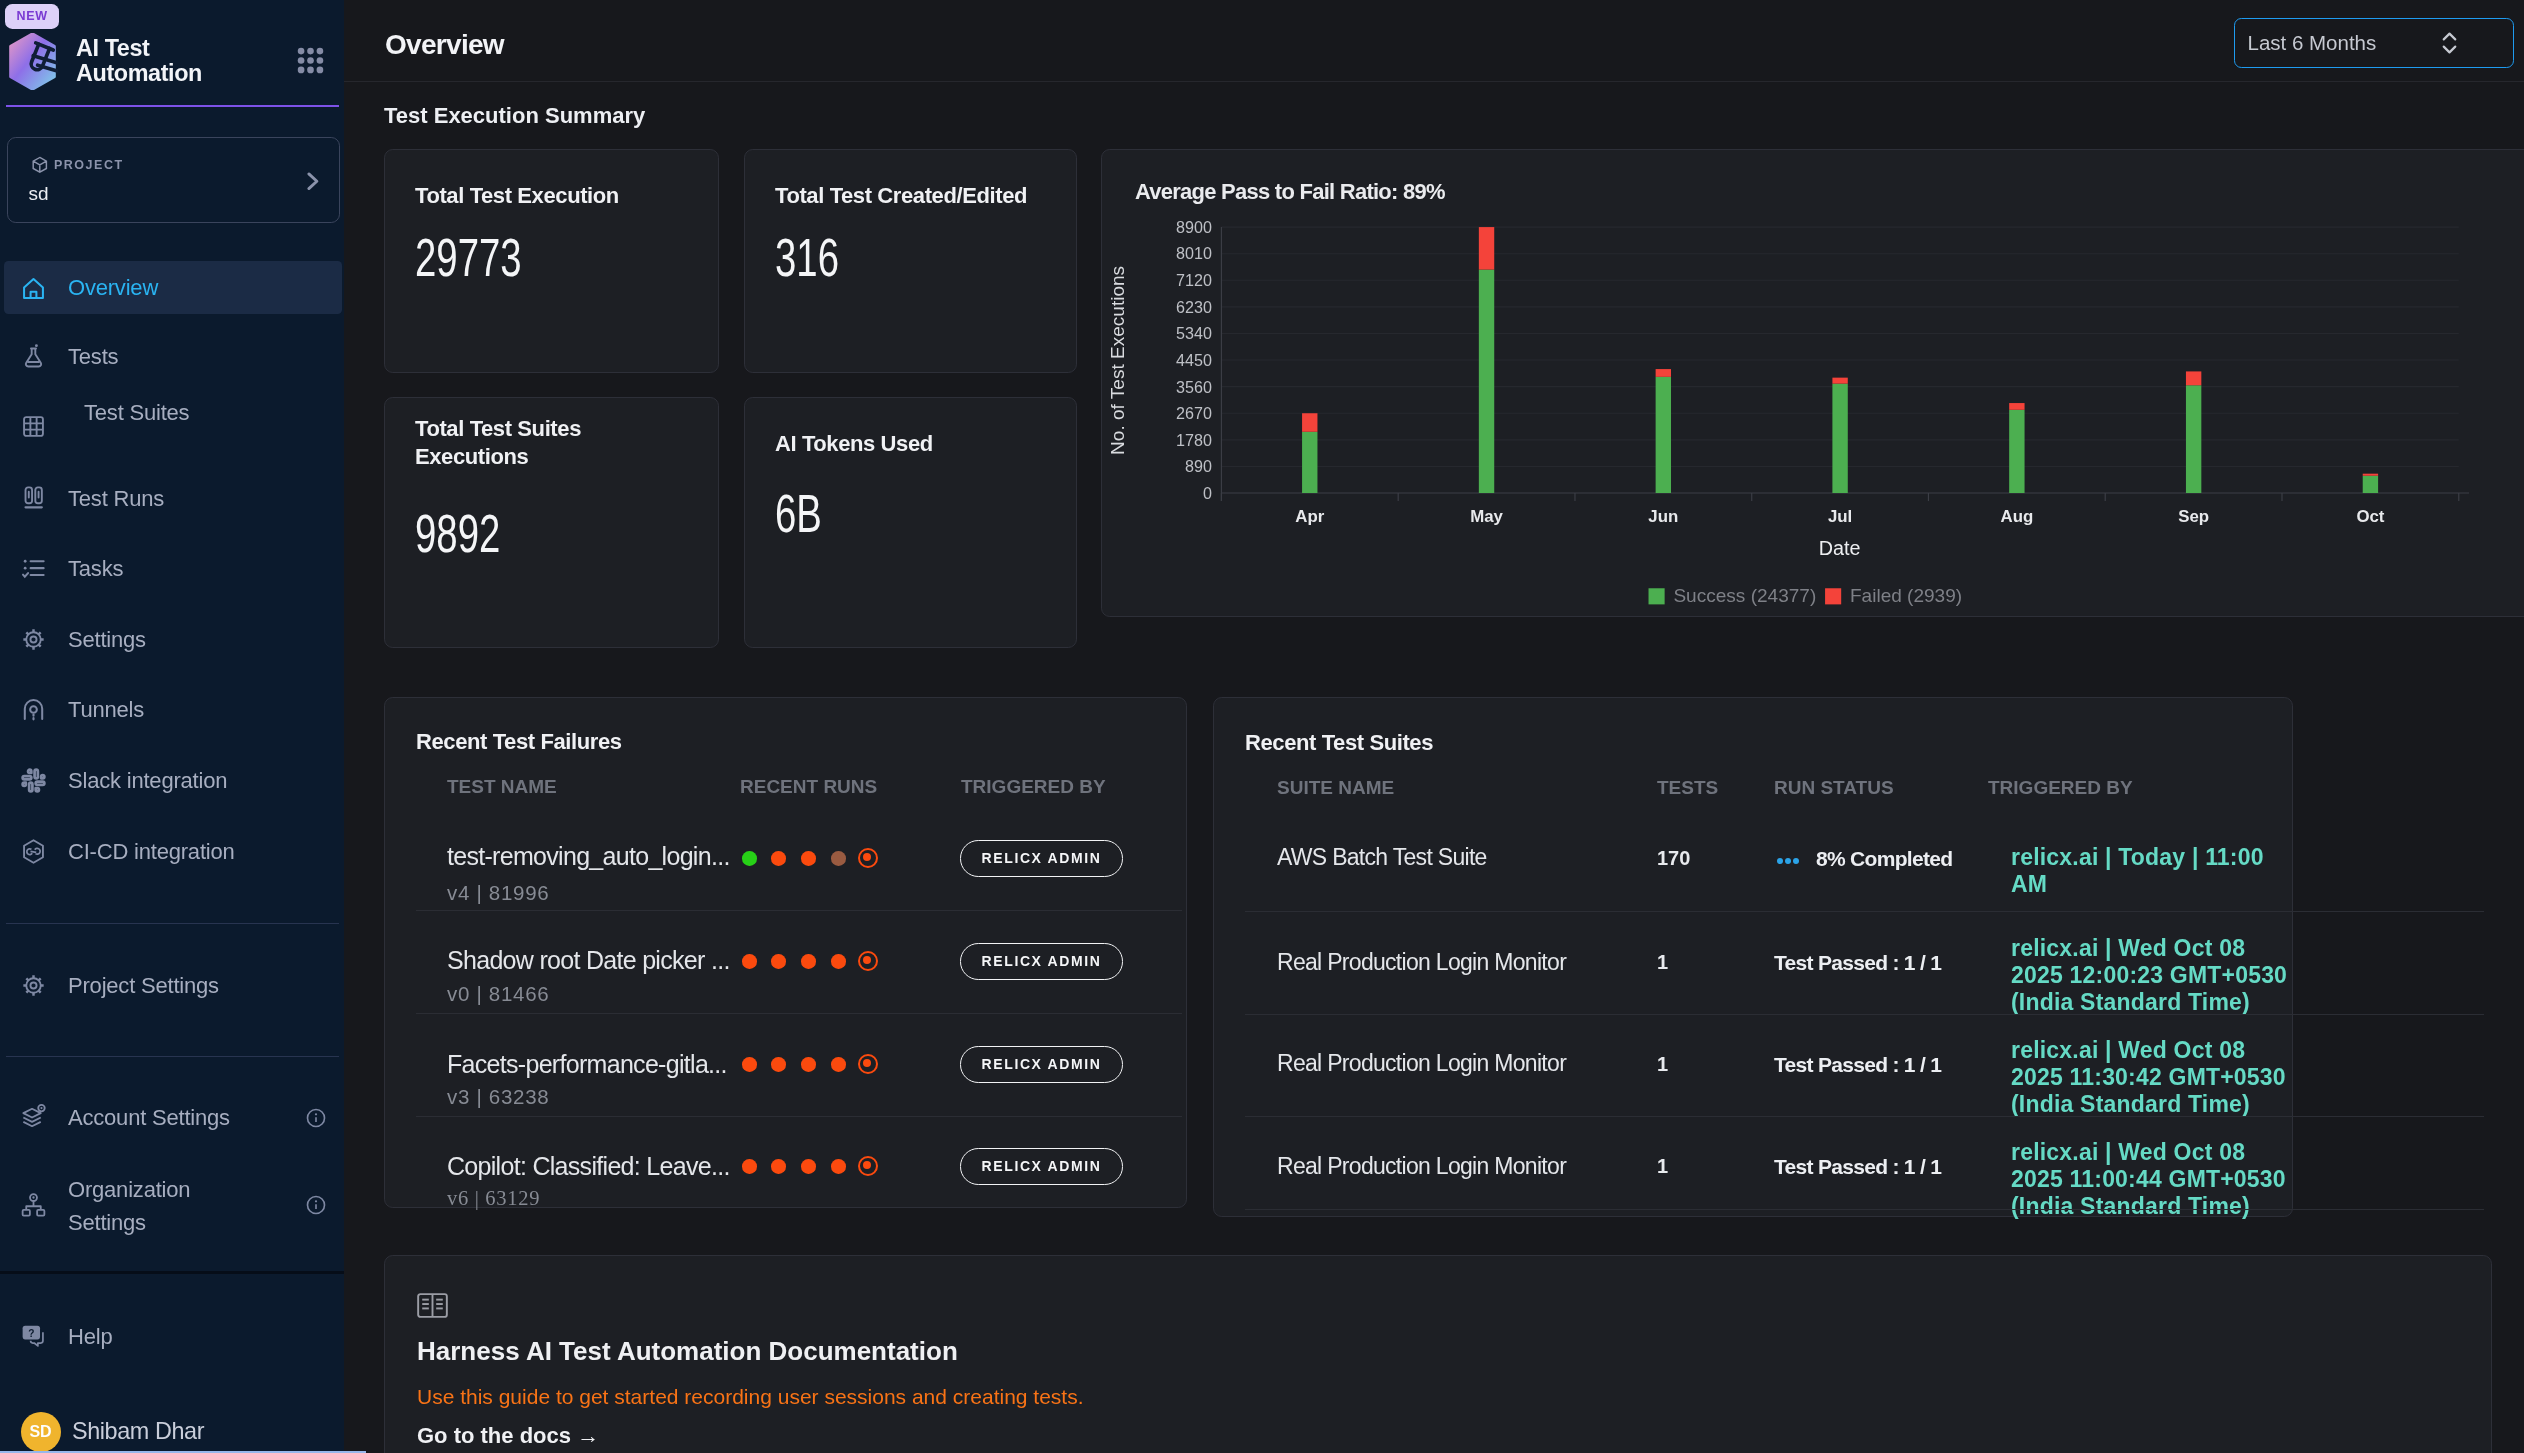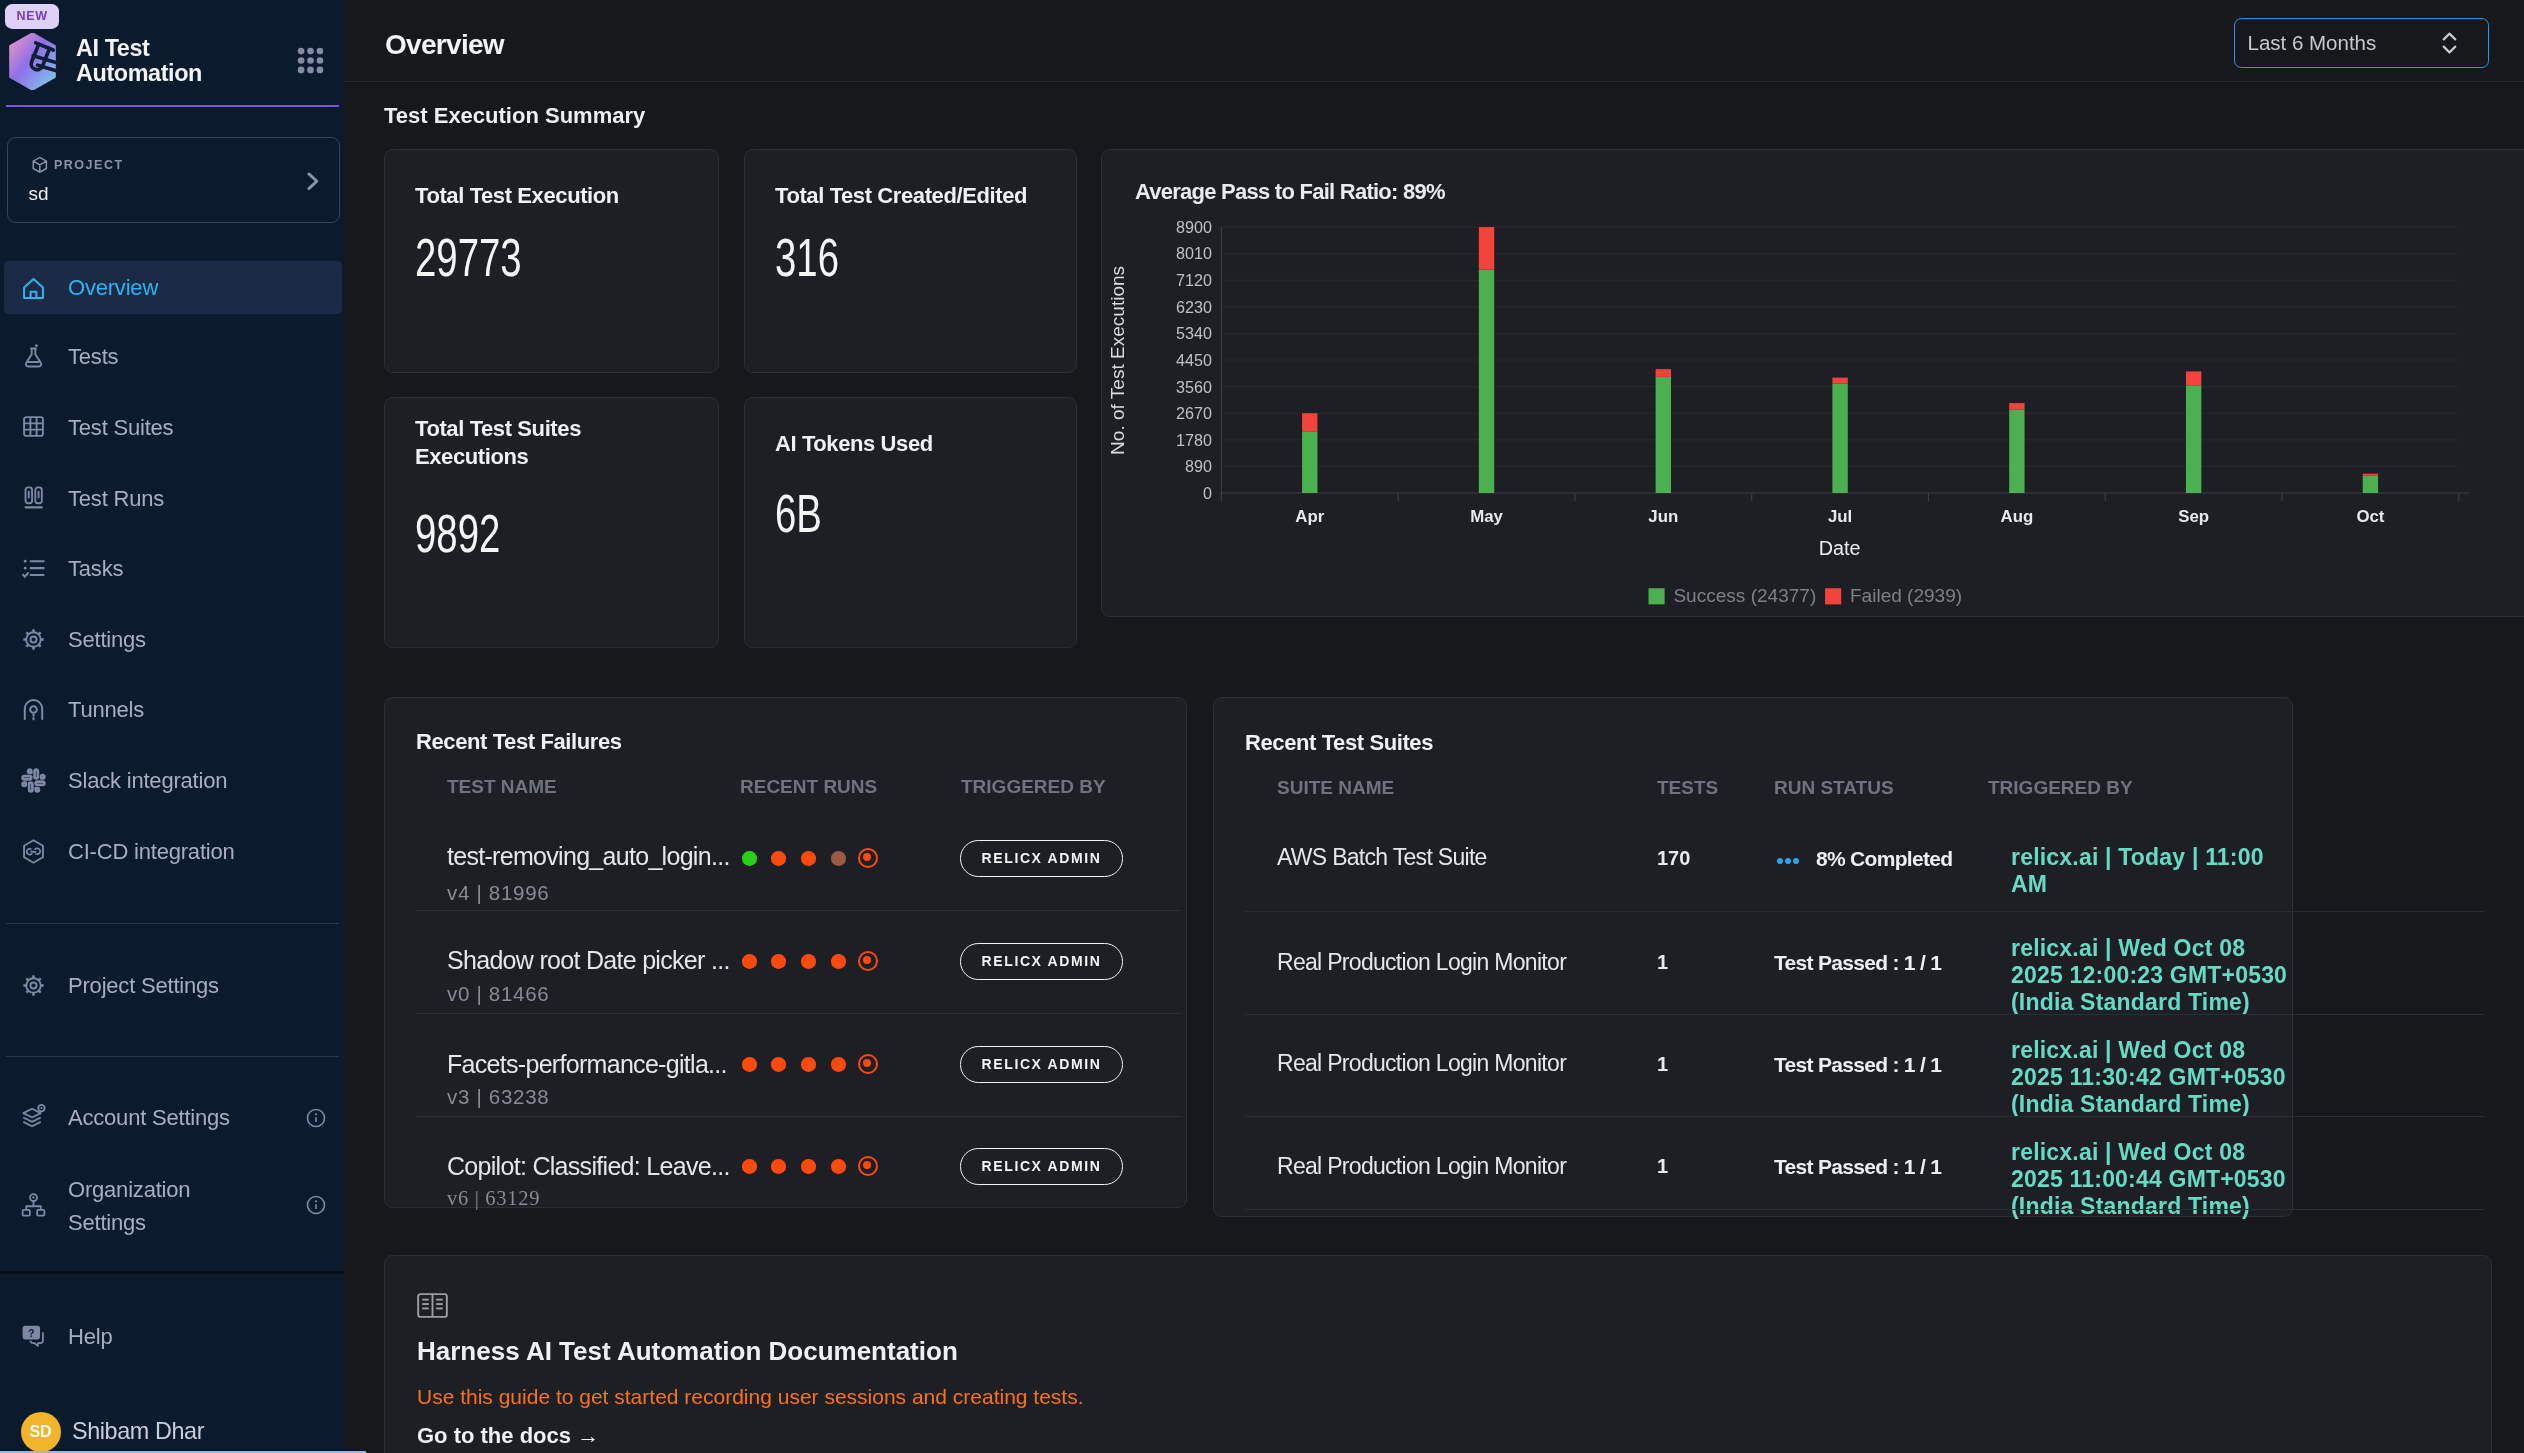--- a/index.html
+++ b/index.html
@@ -22,21 +22,21 @@
   .sdivider { position:absolute; left:5.9px; width:333px; height:0.7px; background:#283450; }
   .infoicon { position:absolute; left:306px; width:20px; height:20px; }
   .avatar { position:absolute; left:20.5px; top:1412px; width:40px; height:40px; border-radius:50%; background:#f0b42d;
      color:#fdfdfd; font-weight:bold; font-size:16px; text-align:center; line-height:40px; }
   .bluebottom { position:absolute; left:0; top:1451px; width:366px; height:2.2px; background:#97b7ea; }
 
   
   #main { position:absolute; left:344px; top:0; width:2181px; height:1453px; }
   .hdrline { position:absolute; left:0; top:81px; width:2181px; height:0.7px; background:#26272d; }
   .h1 { position:absolute; left:41px; top:28.6px; font-size:28px; font-weight:bold; letter-spacing:-0.7px; color:#f2f3f6; }
-  .dropdown { position:absolute; left:1890px; top:17.6px; width:255px; height:50px; border:1.5px solid #1e9bf0; border-radius:7.3px; }
+  .dropdown { position:absolute; left:1890px; top:17.6px; width:280px; height:50px; border:1.5px solid #1e9bf0; border-radius:7.3px; }
   .dropdown span { position:absolute; left:12.5px; top:12.5px; font-size:20.5px; color:#c6c9d1; }
   .sechdr { position:absolute; left:40px; top:103px; font-size:22px; font-weight:bold; color:#edeff3; }
   .card { position:absolute; background:#1d1f24; border:0.7px solid #2d2f38; border-radius:8.8px; }
   .cardtitle { font-weight:bold; font-size:22px; letter-spacing:-0.4px; color:#f0f1f4; line-height:28px; }
   .bignum { font-size:54px; color:#f4f5f7; transform:scaleX(0.71); transform-origin:0 0; }
 
   
   .rctitle { position:absolute; font-size:22px; font-weight:bold; letter-spacing:-0.4px; color:#f0f1f4; }
   .colhdr { position:absolute; font-size:19px; font-weight:bold; letter-spacing:0px; color:#6f737d; }
   .rowline { position:absolute; height:0.7px; background:#2b2d34; }
@@ -114,21 +114,21 @@
       <circle cx="24" cy="5" r="2" fill="#7e88a3" stroke="none"></circle>
       <path d="M16.5 9 h7 M17.5 9 v8 l-7.5 11.5 a3.4 3.4 0 0 0 2.9 5.3 h14.2 a3.4 3.4 0 0 0 2.9 -5.3 L22.5 17 v-8"></path>
       <path d="M12.5 27.5 h15"></path>
     </svg>
     <div class="navitem" style="top:344px;">Tests</div>
 
     <svg class="navicon" style="top:412px;" viewBox="0 0 40 40" fill="none" stroke="#7e88a3" stroke-width="2.6">
       <rect x="7" y="7" width="26" height="26" rx="3"></rect>
       <path d="M15.7 7 V33 M24.3 7 V33 M7 15.7 H33 M7 24.3 H33"></path>
     </svg>
-    <div class="navitem" style="top:415px;">Test Suites</div>
+    <div class="navitem" style="top:400px;margin-left:16px;">Test Suites</div>
 
     <svg class="navicon" style="top:483px;" viewBox="0 0 40 40" fill="none" stroke="#7e88a3" stroke-width="2.6" stroke-linecap="round">
       <rect x="9" y="6" width="9" height="22" rx="3.5"></rect>
       <rect x="22.5" y="6" width="9" height="22" rx="3.5"></rect>
       <path d="M13.5 12 v8 M27 12 v8"></path>
       <path d="M9 33.5 h22.5" stroke-width="3"></path>
     </svg>
     <div class="navitem" style="top:486px;">Test Runs</div>
 
     <svg class="navicon" style="top:554px;" viewBox="0 0 40 40" fill="none" stroke="#7e88a3" stroke-width="2.8" stroke-linecap="round">

